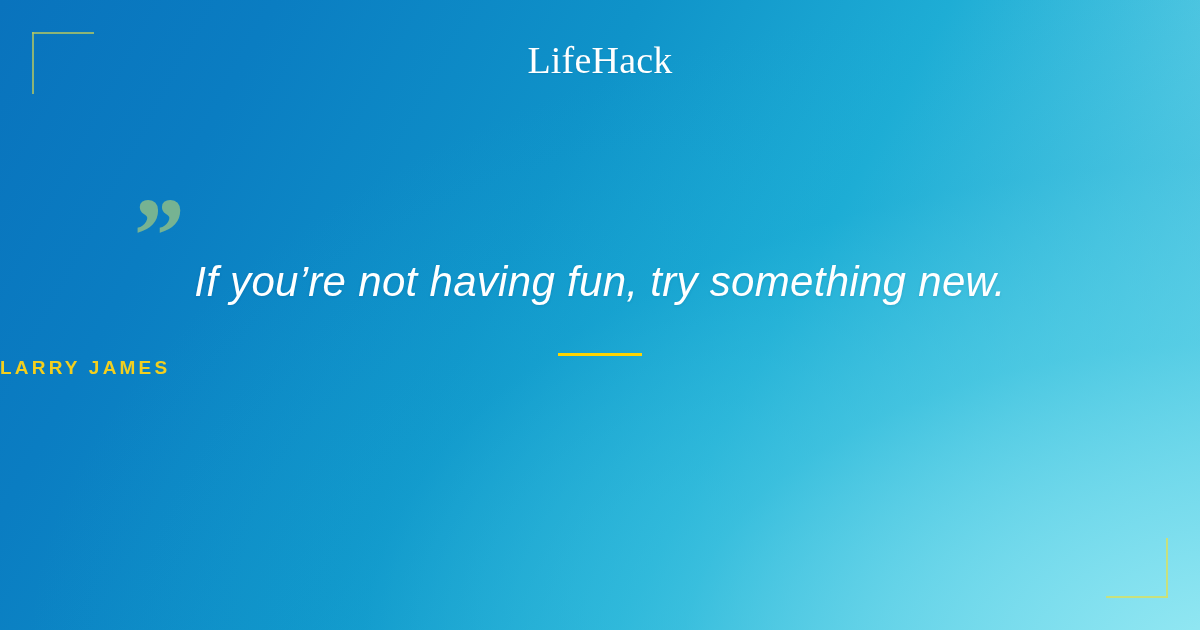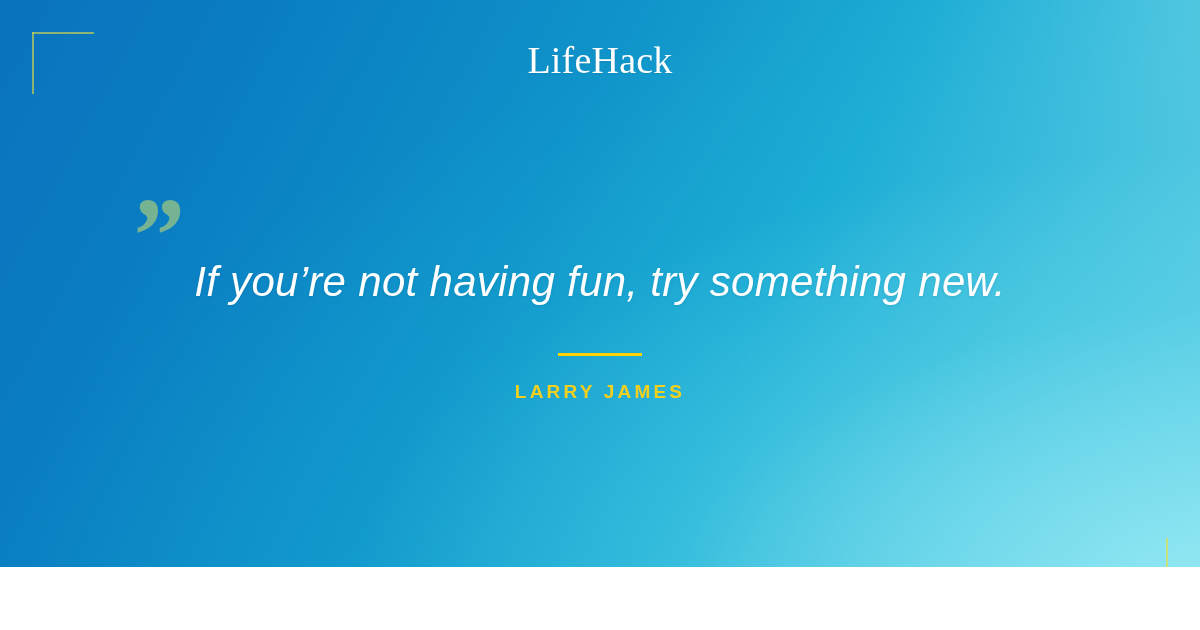--- a/index.html
+++ b/index.html
@@ -3,21 +3,21 @@
 <meta charset="utf-8">
 <style>
   html, body {
     margin: 0;
     padding: 0;
     background: #ffffff;
   }
   .canvas {
     position: relative;
     width: 1200px;
-    height: 567px;
+    height: 630px;
     overflow: hidden;
     font-family: "Liberation Sans", sans-serif;
     background-color: #0c7cc1;
     background-image:
       radial-gradient(140% 150% at 103% 104%, rgba(150,233,243,0.98) 0%, rgba(124,222,238,0.85) 14%, rgba(70,200,226,0.55) 33%, rgba(26,173,213,0.25) 52%, rgba(12,148,200,0.0) 72%),
       linear-gradient(118deg, #0973bd 0%, #0a7dc2 18%, #0f93c9 42%, #1eadd5 62%, #52c8e2 80%, #86e0ef 100%);
   }
 
   
   .corner {
@@ -91,28 +91,27 @@
   }
 
   .divider {
     width: 84px;
     height: 3px;
     background: #ffd400;
     margin: 44px auto 0 auto;
   }
 
   .author {
-    margin-top: 24px;
     color: #f3cf1e;
     font-family: "Liberation Sans", sans-serif;
     font-size: 19px;
     line-height: 24px;
     font-weight: 700;
     letter-spacing: 3.2px;
-    text-align: center;
+    text-align: left;
   }
 </style>
 </head>
 <body>
 
 <div class="canvas">
 
   <div class="corner corner-tl">
     <span class="bar-h"></span>
     <span class="bar-v"></span>

